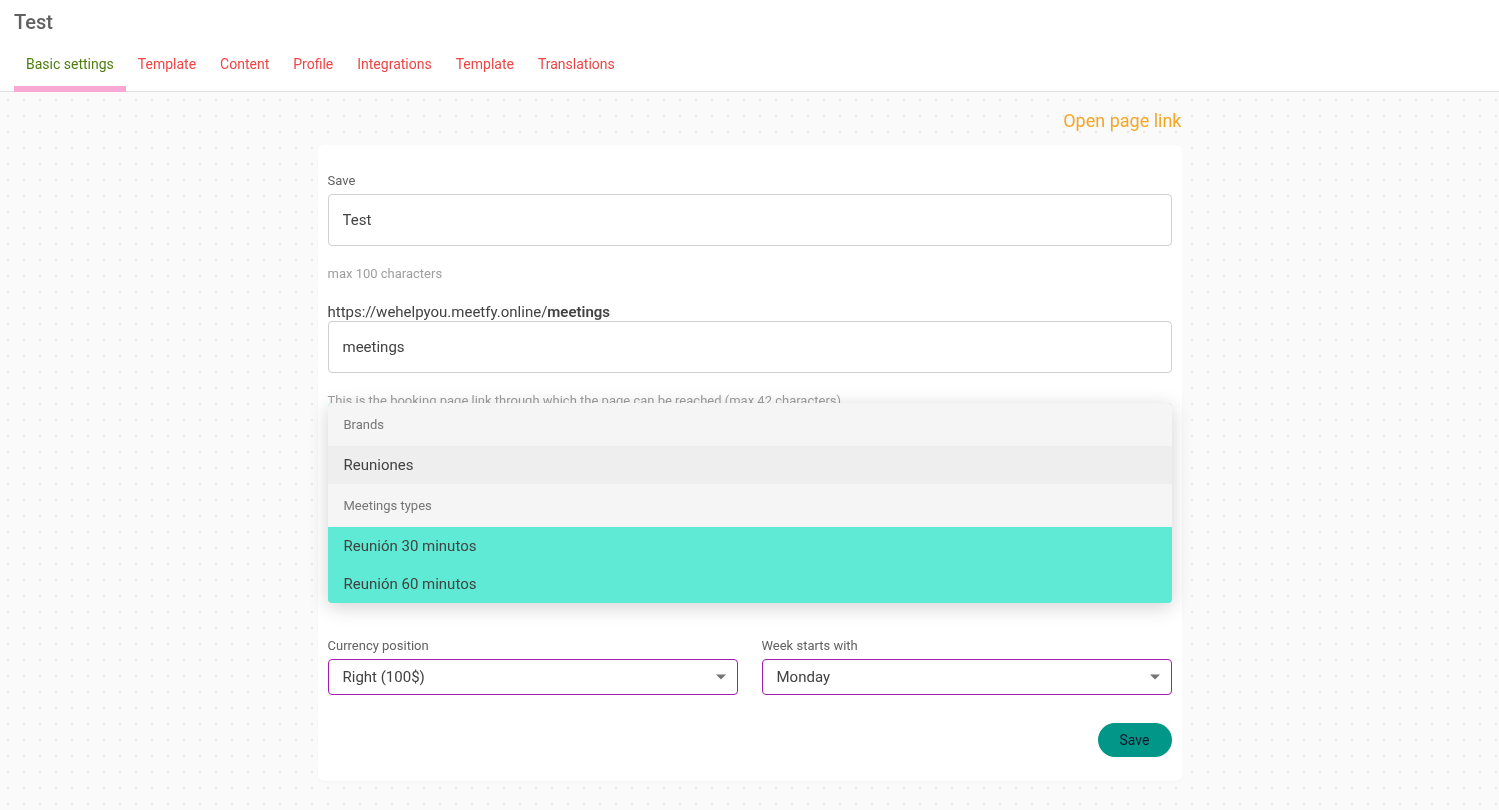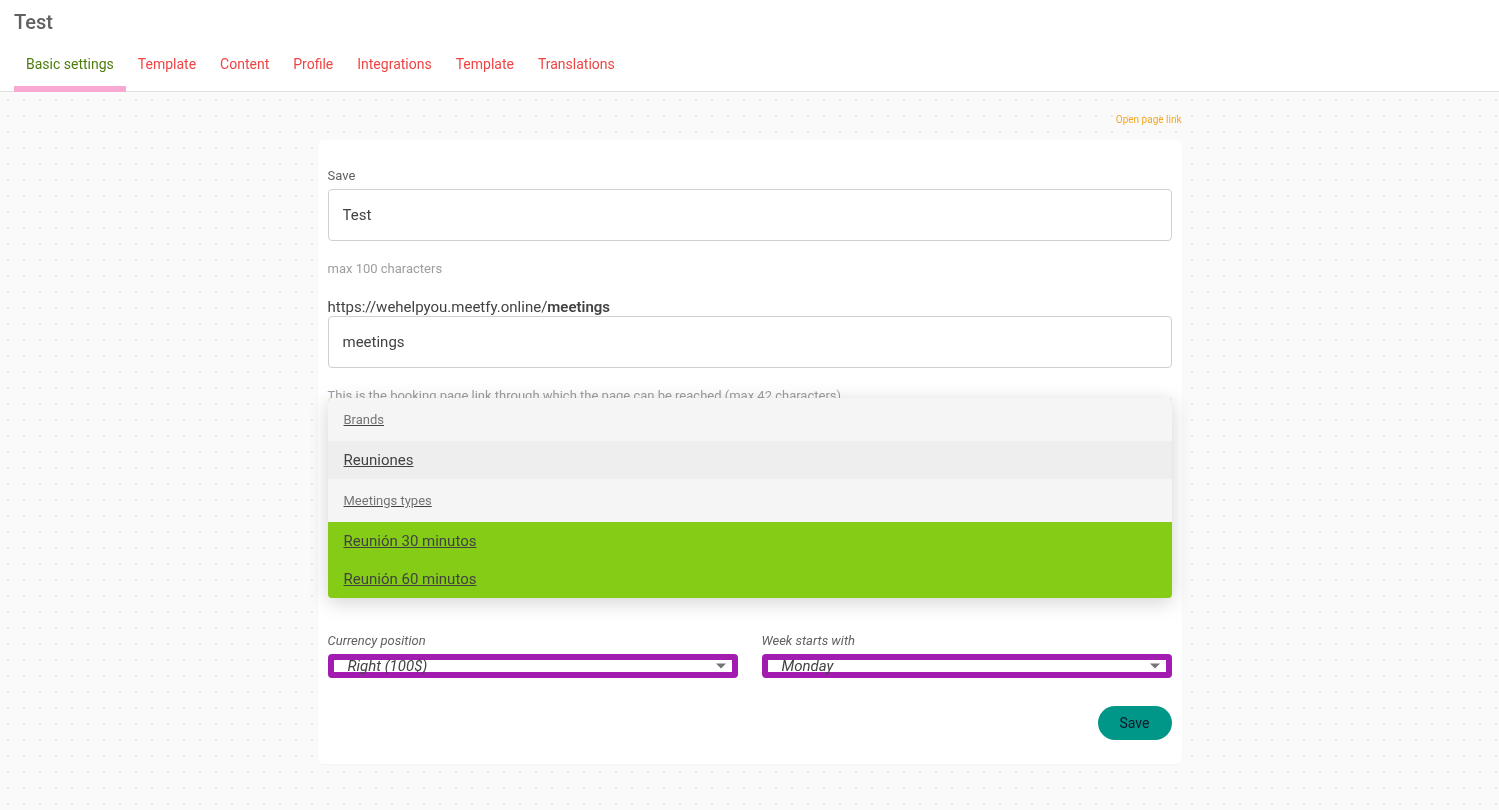--- a/index.html
+++ b/index.html
@@ -48,21 +48,21 @@
       background-position: 0 0;
       min-height: calc(100vh - 80px);
     }
     .top-link-row {
       max-width: 864px;
       margin: 0 auto 14px auto;
       text-align: right;
     }
     .open-link {
       color: #f5a623;
-      font-size: 10px;
+      font-size: 18px;
       text-decoration: none;
       cursor: pointer;
       padding-left: 24px;
     }
     .card {
       background: #fff;
       border-radius: 6px;
       max-width: 864px;
       margin: 0 auto;
       padding: 28px 10px 24px 10px;
@@ -99,60 +99,58 @@
       color: #424242;
       margin-bottom: 0;
     }
     .url-preview .slug {
       font-weight: 600;
     }
     .dropdown-panel {
       position: absolute;
       left: 10px;
       right: 10px;
-      background: #84cc16;
+      background: #5eead4;
       border-radius: 4px;
       box-shadow: 0 4px 20px rgba(0,0,0,0.18);
       overflow: hidden;
       z-index: 10;
       top: 258px;
-      text-decoration: underline;
     }
     .dropdown-group-header {
       background: #f5f5f5;
       padding: 14px 16px;
       font-size: 13px;
       color: #757575;
     }
     .dropdown-option {
       padding: 10px 16px;
       font-size: 15px;
       color: #424242;
       cursor: pointer;
     }
     .dropdown-option.selected {
       background: #eeeeee;
     }
     .row-2col {
       display: flex;
       gap: 24px;
       margin-top: 230px;
-      font-style: italic;
     }
     .col {
       flex: 1;
     }
     .select-wrap {
       position: relative;
       width: 100%;
     }
     .select-display {
       width: 100%;
-      height: 24px;
-      border: 6px solid #a21caf;
+      height: 36px;
+      border: 1px solid #a21caf;
       border-radius: 4px;
       padding: 0 36px 0 14px;
       font-size: 15px;
       color: #424242;
       display: flex;
       align-items: center;
       background: #fff;
       cursor: pointer;
     }
     .caret {

